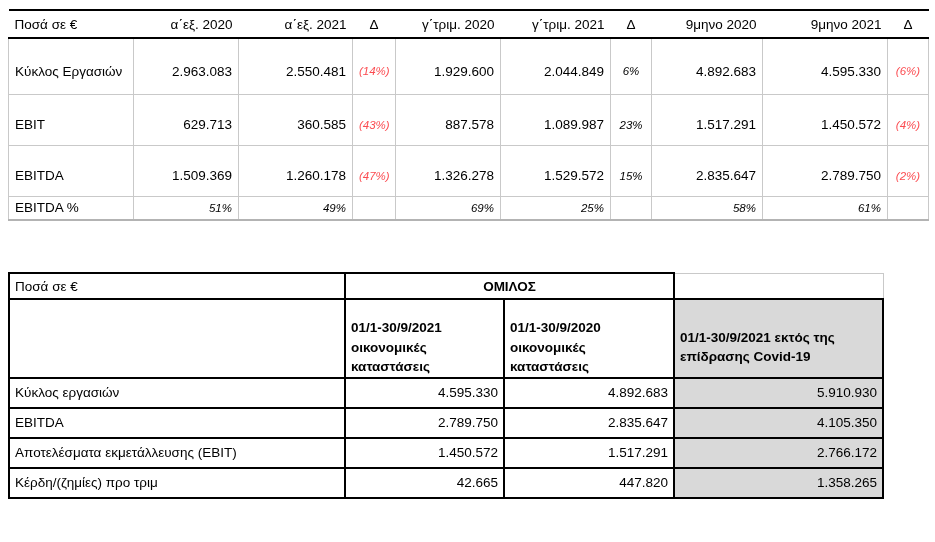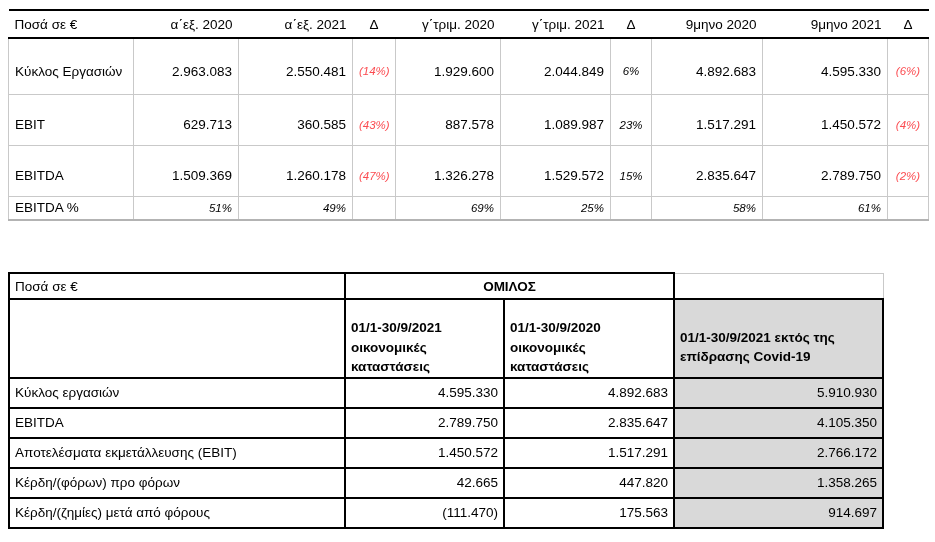--- a/index.html
+++ b/index.html
@@ -201,27 +201,21 @@
         <td class="num">2.835.647</td>
         <td class="num shade">4.105.350</td>
       </tr>
       <tr class="drow">
         <td class="lbl">Αποτελέσματα εκμετάλλευσης (EBIT)</td>
         <td class="num">1.450.572</td>
         <td class="num">1.517.291</td>
         <td class="num shade">2.766.172</td>
       </tr>
       <tr class="drow">
-        <td class="lbl">Κέρδη/(φόρων) προ φόρων</td>
+        <td class="lbl">Κέρδη/(ζημίες) προ τριμ</td>
         <td class="num">42.665</td>
         <td class="num">447.820</td>
         <td class="num shade">1.358.265</td>
       </tr>
-      <tr class="drow">
-        <td class="lbl">Κέρδη/(ζημίες) μετά από φόρους</td>
-        <td class="num">(111.470)</td>
-        <td class="num">175.563</td>
-        <td class="num shade">914.697</td>
-      </tr>
     </tbody>
   </table>
 
 </div>
 
 </body></html>

